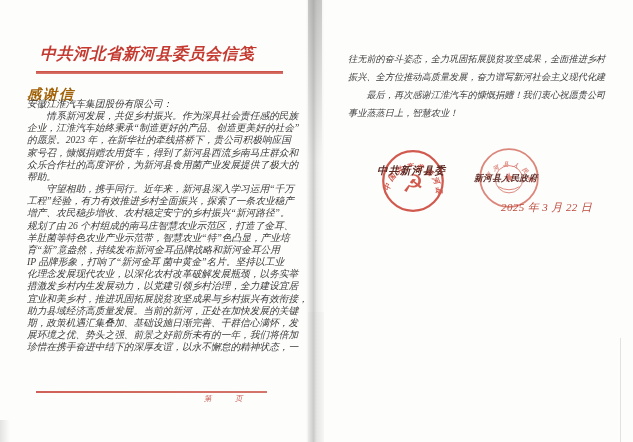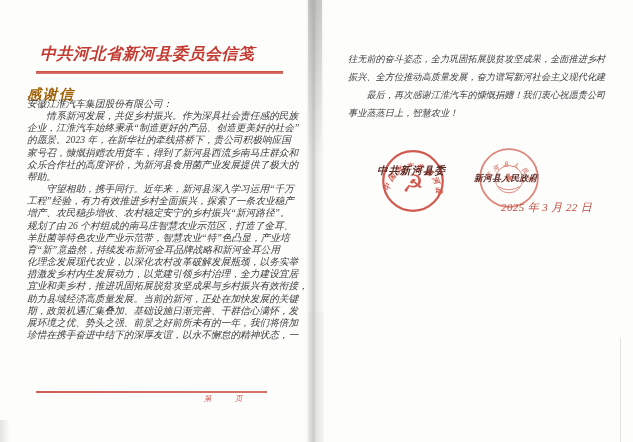--- a/index.html
+++ b/index.html
@@ -96,20 +96,21 @@
       <div class="tline">的愿景。2023 年，在新华社的牵线搭桥下，贵公司积极响应国</div>
       <div class="tline">家号召，慷慨捐赠农用货车，得到了新河县西流乡南马庄群众和</div>
       <div class="tline">众乐合作社的高度评价，为新河县食用菌产业发展提供了极大的</div>
       <div class="tline">帮助。</div>
       <div class="tline">　　守望相助，携手同行。近年来，新河县深入学习运用“千万</div>
       <div class="tline">工程”经验，有力有效推进乡村全面振兴，探索了一条农业稳产</div>
       <div class="tline">增产、农民稳步增收、农村稳定安宁的乡村振兴“新河路径”。</div>
       <div class="tline">规划了由 26 个村组成的南马庄智慧农业示范区，打造了金耳、</div>
       <div class="tline">羊肚菌等特色农业产业示范带，智慧农业“特”色凸显，产业培</div>
       <div class="tline">育“新”意盎然，持续发布新河金耳品牌战略和新河金耳公用</div>
+      <div class="tline">IP 品牌形象，打响了“新河金耳 菌中黄金”名片。坚持以工业</div>
       <div class="tline">化理念发展现代农业，以深化农村改革破解发展瓶颈，以务实举</div>
       <div class="tline">措激发乡村内生发展动力，以党建引领乡村治理，全力建设宜居</div>
       <div class="tline">宜业和美乡村，推进巩固拓展脱贫攻坚成果与乡村振兴有效衔接，</div>
       <div class="tline">助力县域经济高质量发展。当前的新河，正处在加快发展的关键</div>
       <div class="tline">期，政策机遇汇集叠加、基础设施日渐完善、干群信心满怀，发</div>
       <div class="tline">展环境之优、势头之强、前景之好前所未有的一年，我们将倍加</div>
       <div class="tline">珍惜在携手奋进中结下的深厚友谊，以永不懈怠的精神状态，一</div>
     </div>
 
   <div class="footer-rule"></div>

